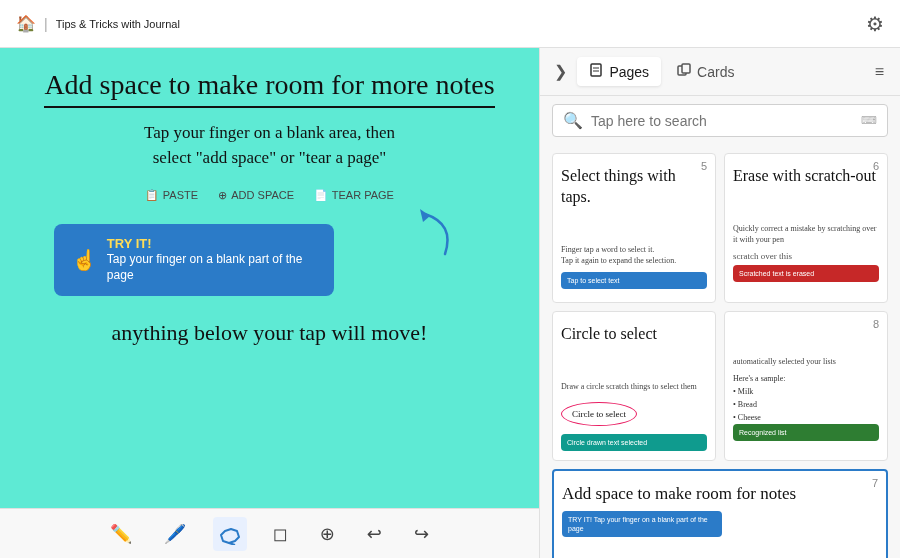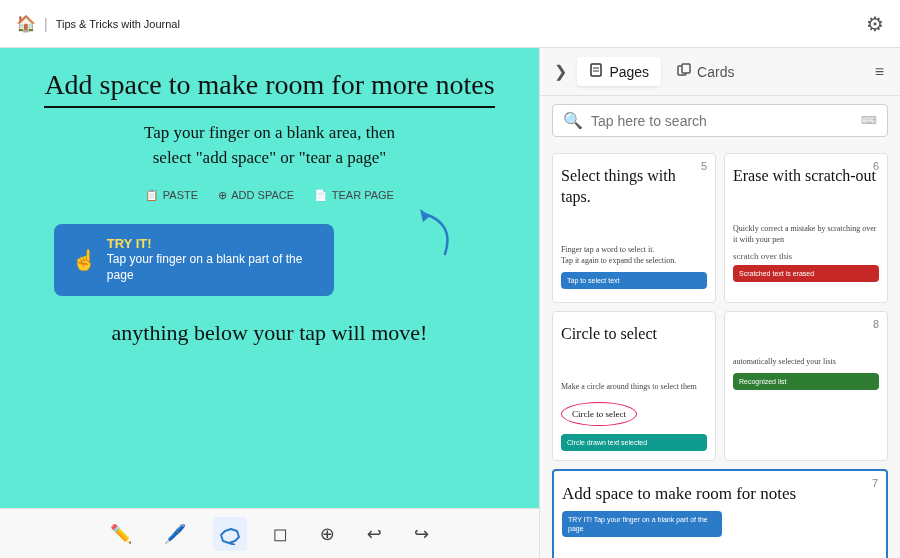--- a/index.html
+++ b/index.html
@@ -489,30 +489,36 @@
       <div class="page-thumb">
         <span class="page-num">6</span>
         <div class="thumb-title">Erase with scratch-out</div>
         <div class="thumb-subtitle">Quickly correct a mistake by scratching over it with your pen</div>
         <div style="font-family: 'Segoe Script','Comic Sans MS',cursive; font-size:9px; color:#555; margin-bottom:4px;">scratch  over  this</div>
         <div class="thumb-bubble red">Scratched text is erased</div>
       </div>
 
       <div class="page-thumb">
         <div class="thumb-title">Circle to select</div>
-        <div class="thumb-subtitle">Make a circle around things to select them</div>
+        <div class="thumb-subtitle">Draw a circle scratch things to select them</div>
         <div style="margin: 4px 0;">
           <span class="thumb-circle-select">Circle to select</span>
         </div>
         <div class="thumb-bubble teal">Circle drawn text selected</div>
       </div>
 
       <div class="page-thumb">
         <span class="page-num">8</span>
         <div class="thumb-subtitle">automatically selected your lists</div>
+        <div class="thumb-list">
+          Here's a sample:<br>
+          • Milk<br>
+          • Bread<br>
+          • Cheese
+        </div>
         <div class="thumb-bubble green">Recognized list</div>
       </div>
 
       <div class="page-thumb active" style="grid-column: 1 / -1; min-height: 180px;">
         <span class="page-num">7</span>
         <div class="thumb-title" style="font-size:17px;">Add space  to make room for notes</div>
         <div class="thumb-bubble blue" style="max-width:160px;">TRY IT! Tap your finger on a blank part of the page</div>
 
       </div>
 

